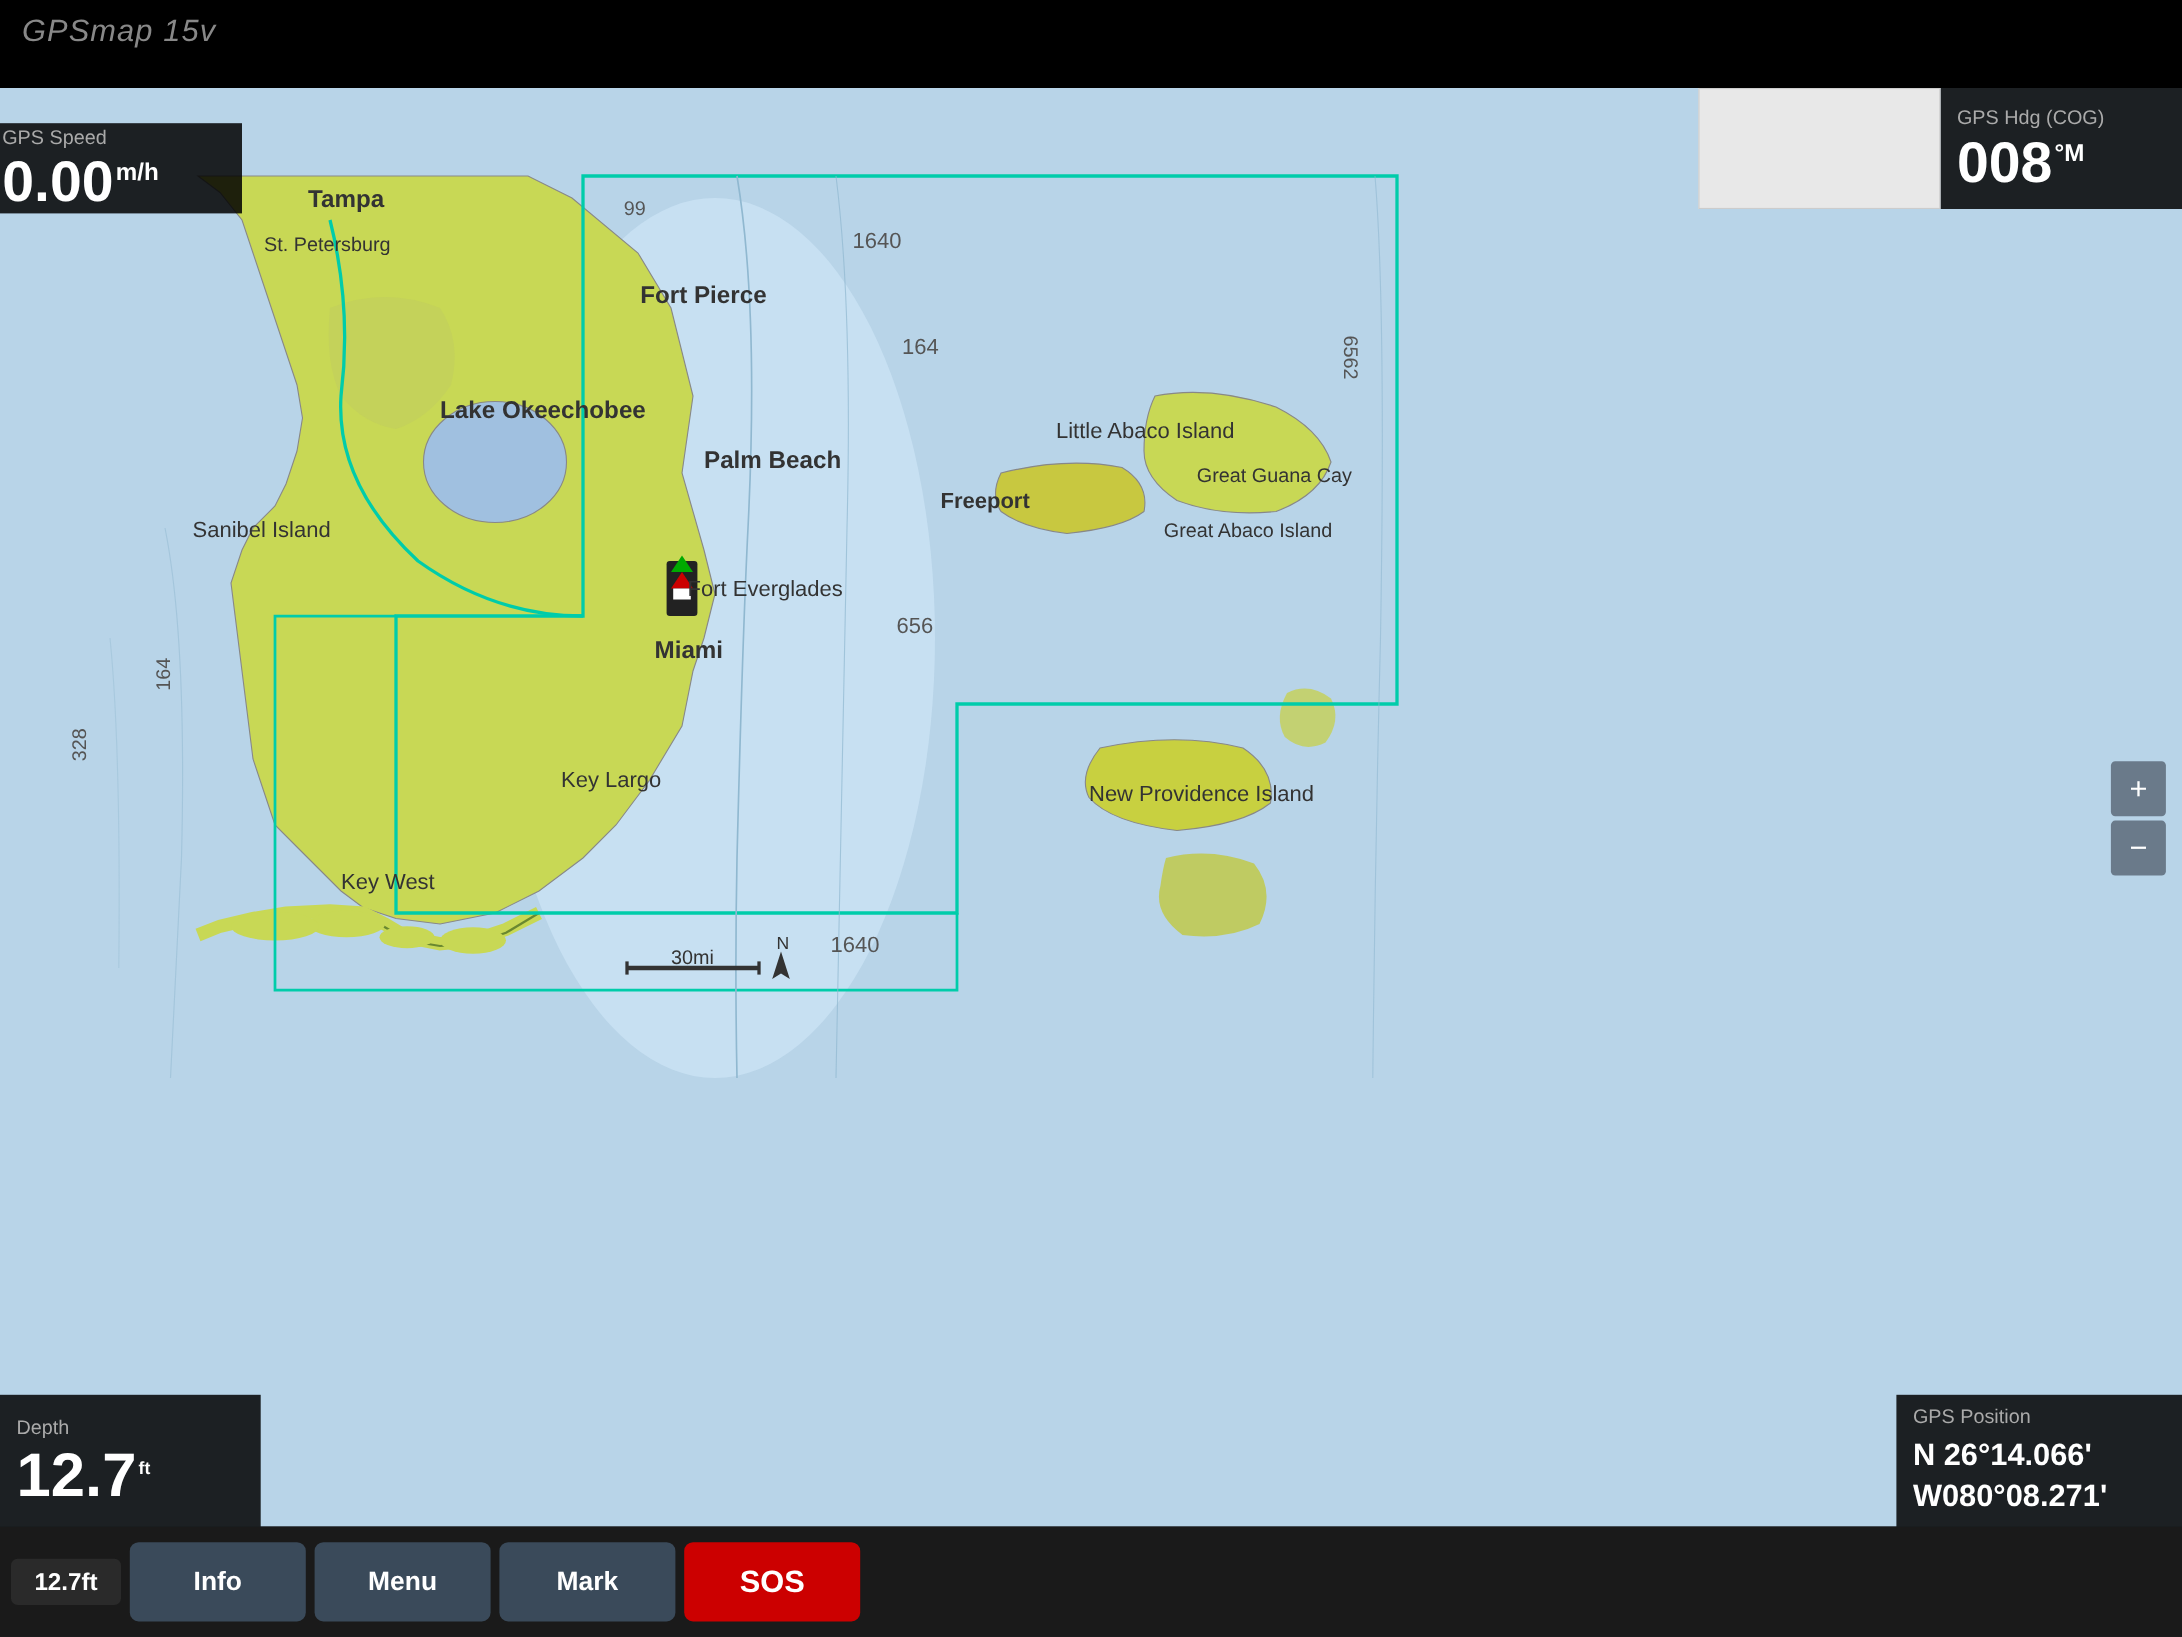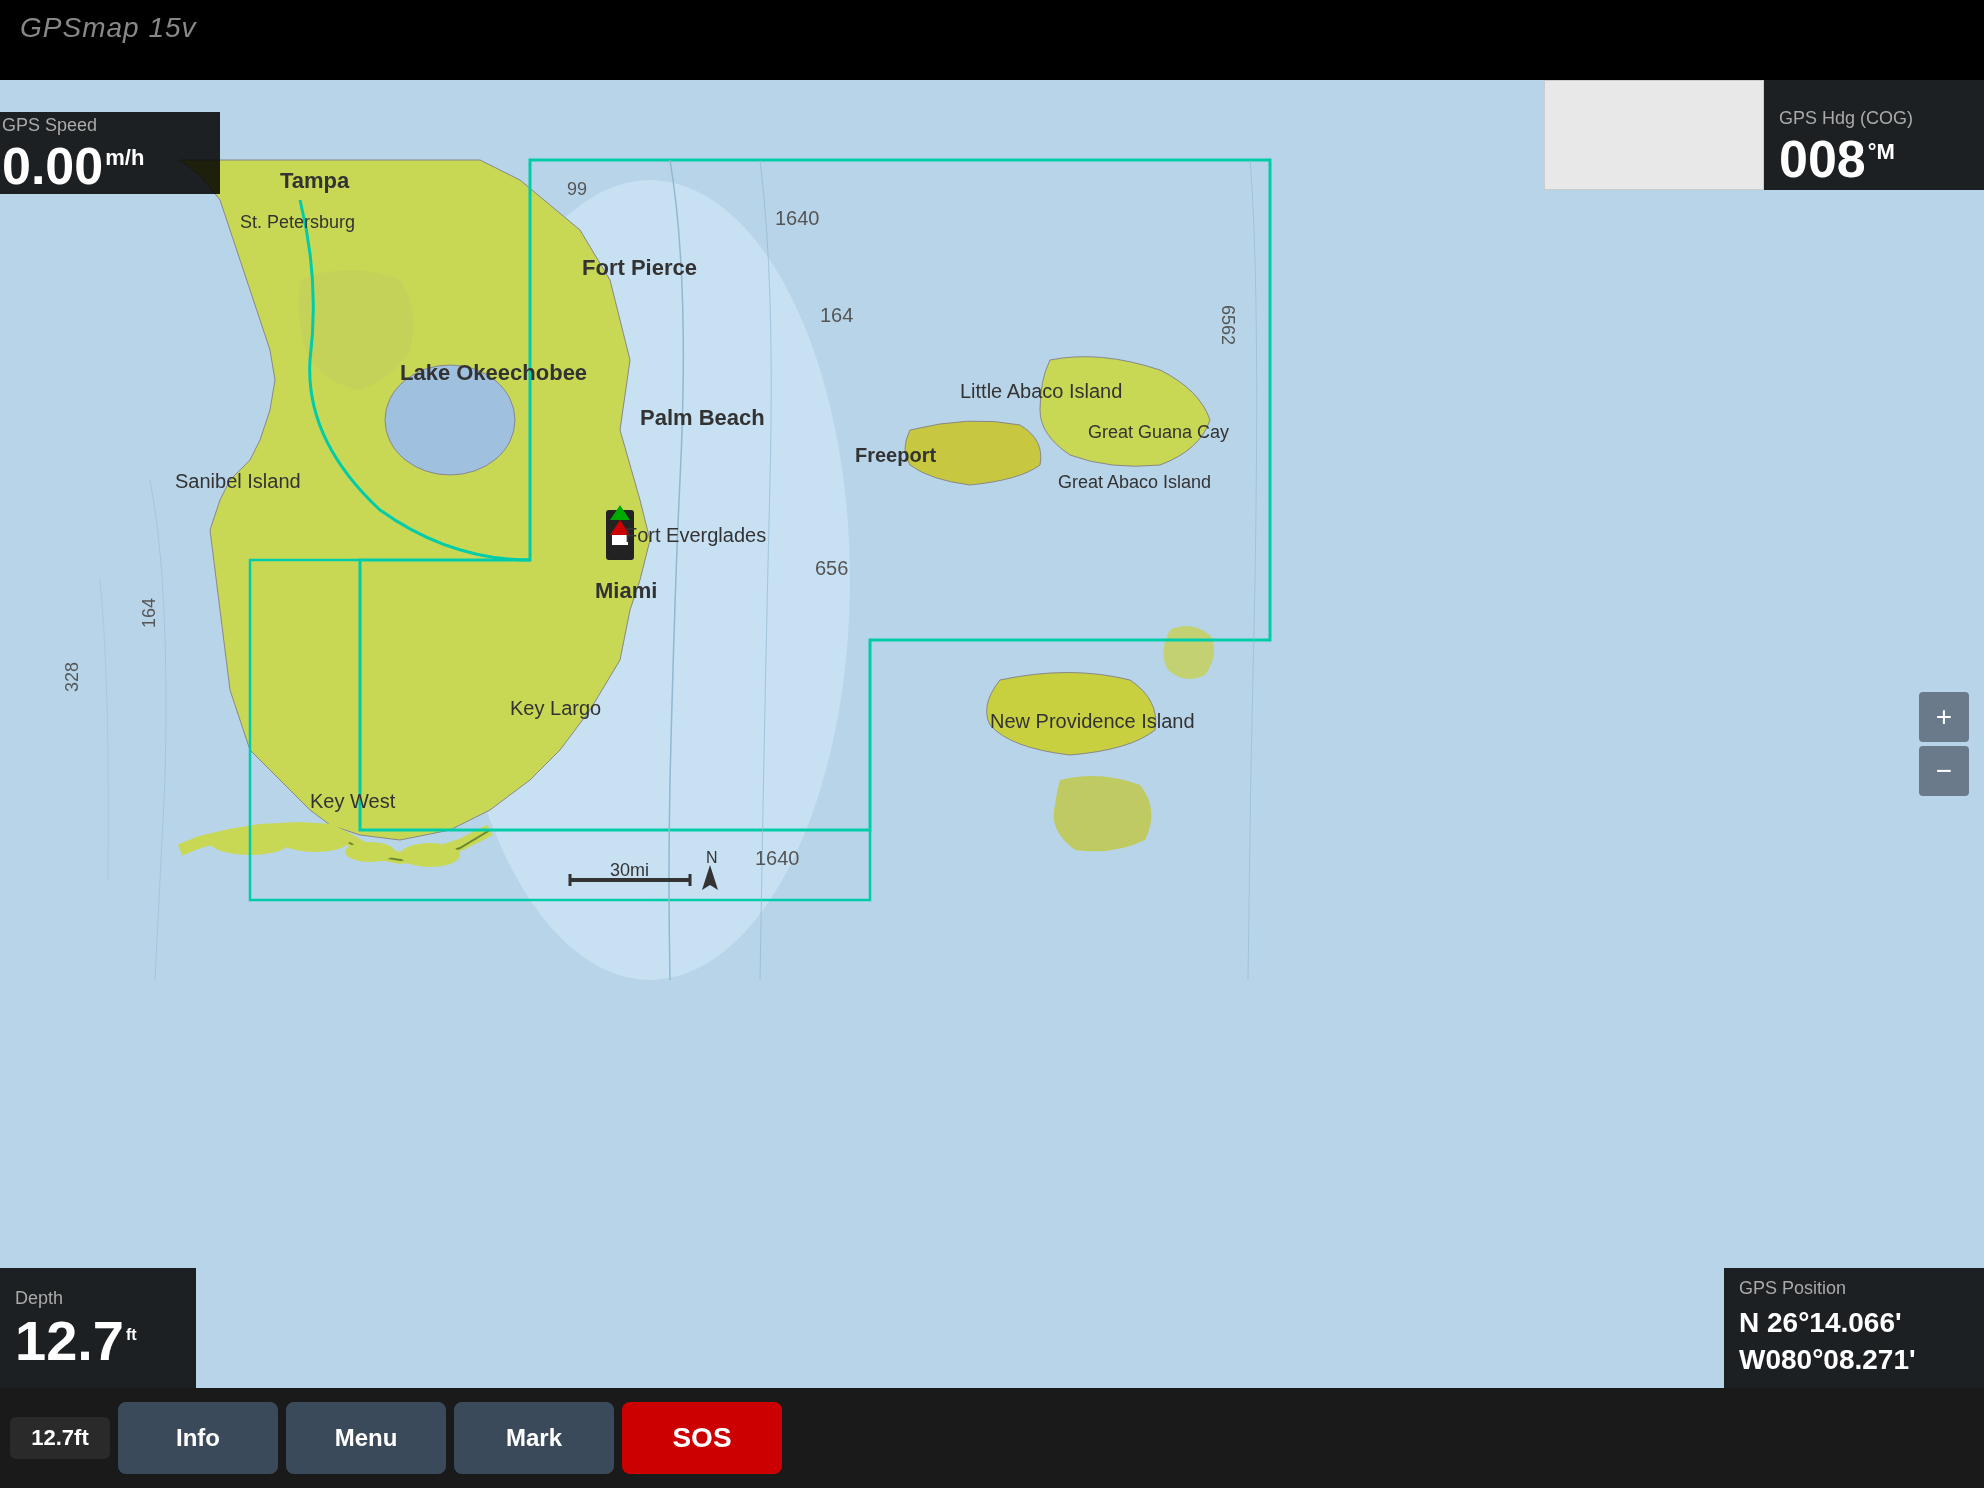--- a/index.html
+++ b/index.html
@@ -69,21 +69,21 @@
       position: absolute;
       top: 80px;
       right: 0;
       width: 220px;
       height: 110px;
       background: rgba(0,0,0,0.85);
       z-index: 20;
       display: flex;
       flex-direction: column;
       align-items: flex-start;
-      justify-content: space-between;
+      justify-content: center;
       padding: 28px 15px;
     }
     .gps-heading-label {
       color: #aaa;
       font-size: 18px;
       margin-bottom: 4px;
     }
     .gps-heading-value {
       color: #fff;
       font-size: 52px;
@@ -106,21 +106,21 @@
       background: #e8e8e8;
       border: 1px solid #ccc;
       z-index: 20;
     }
 
     
     .depth-box {
       position: absolute;
       bottom: 100px;
       left: 0;
-      width: 196px;
+      width: 237px;
       height: 120px;
       background: rgba(0,0,0,0.85);
       z-index: 20;
       display: flex;
       flex-direction: column;
       align-items: flex-start;
       justify-content: center;
       padding: 10px 15px;
     }
     .depth-label {

